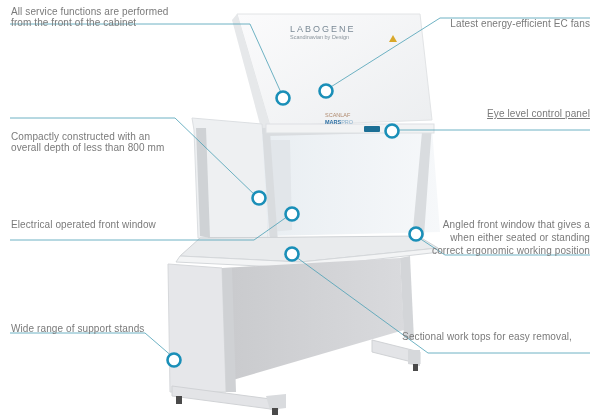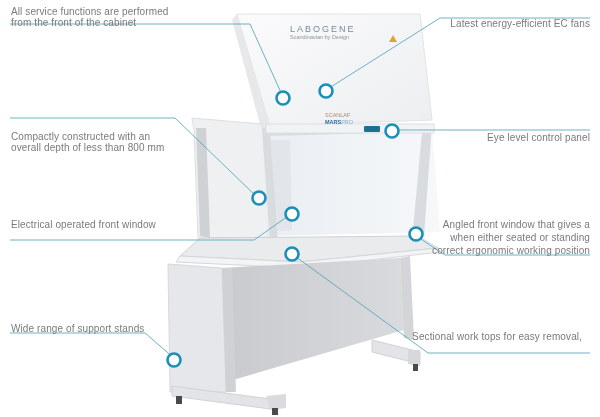--- a/index.html
+++ b/index.html
@@ -108,23 +108,23 @@
 <div class="label" style="left:11px;top:219px;">
   <div>Electrical operated front window</div>
 </div>
 <div class="label" style="left:11px;top:323px;">
   <div>Wide range of support stands</div>
 </div>
 
 <div class="label right" style="right:10px;top:18px;">
   <div>Latest energy-efficient EC fans</div>
 </div>
-<div class="label right" style="right:10px;top:132px;">
+<div class="label right" style="right:10px;top:108px;text-decoration:underline;">
   <div>Eye level control panel</div>
 </div>
 <div class="label right" style="right:10px;top:218px;line-height:13px;">
   <div>Angled front window that gives a</div>
   <div>when either seated or standing</div>
   <div>correct ergonomic working position</div>
 </div>
-<div class="label right" style="right:18px;top:331px;">
+<div class="label right" style="right:28px;top:331px;">
   <div>Sectional work tops for easy removal,</div>
 </div>
 
 </body></html>

